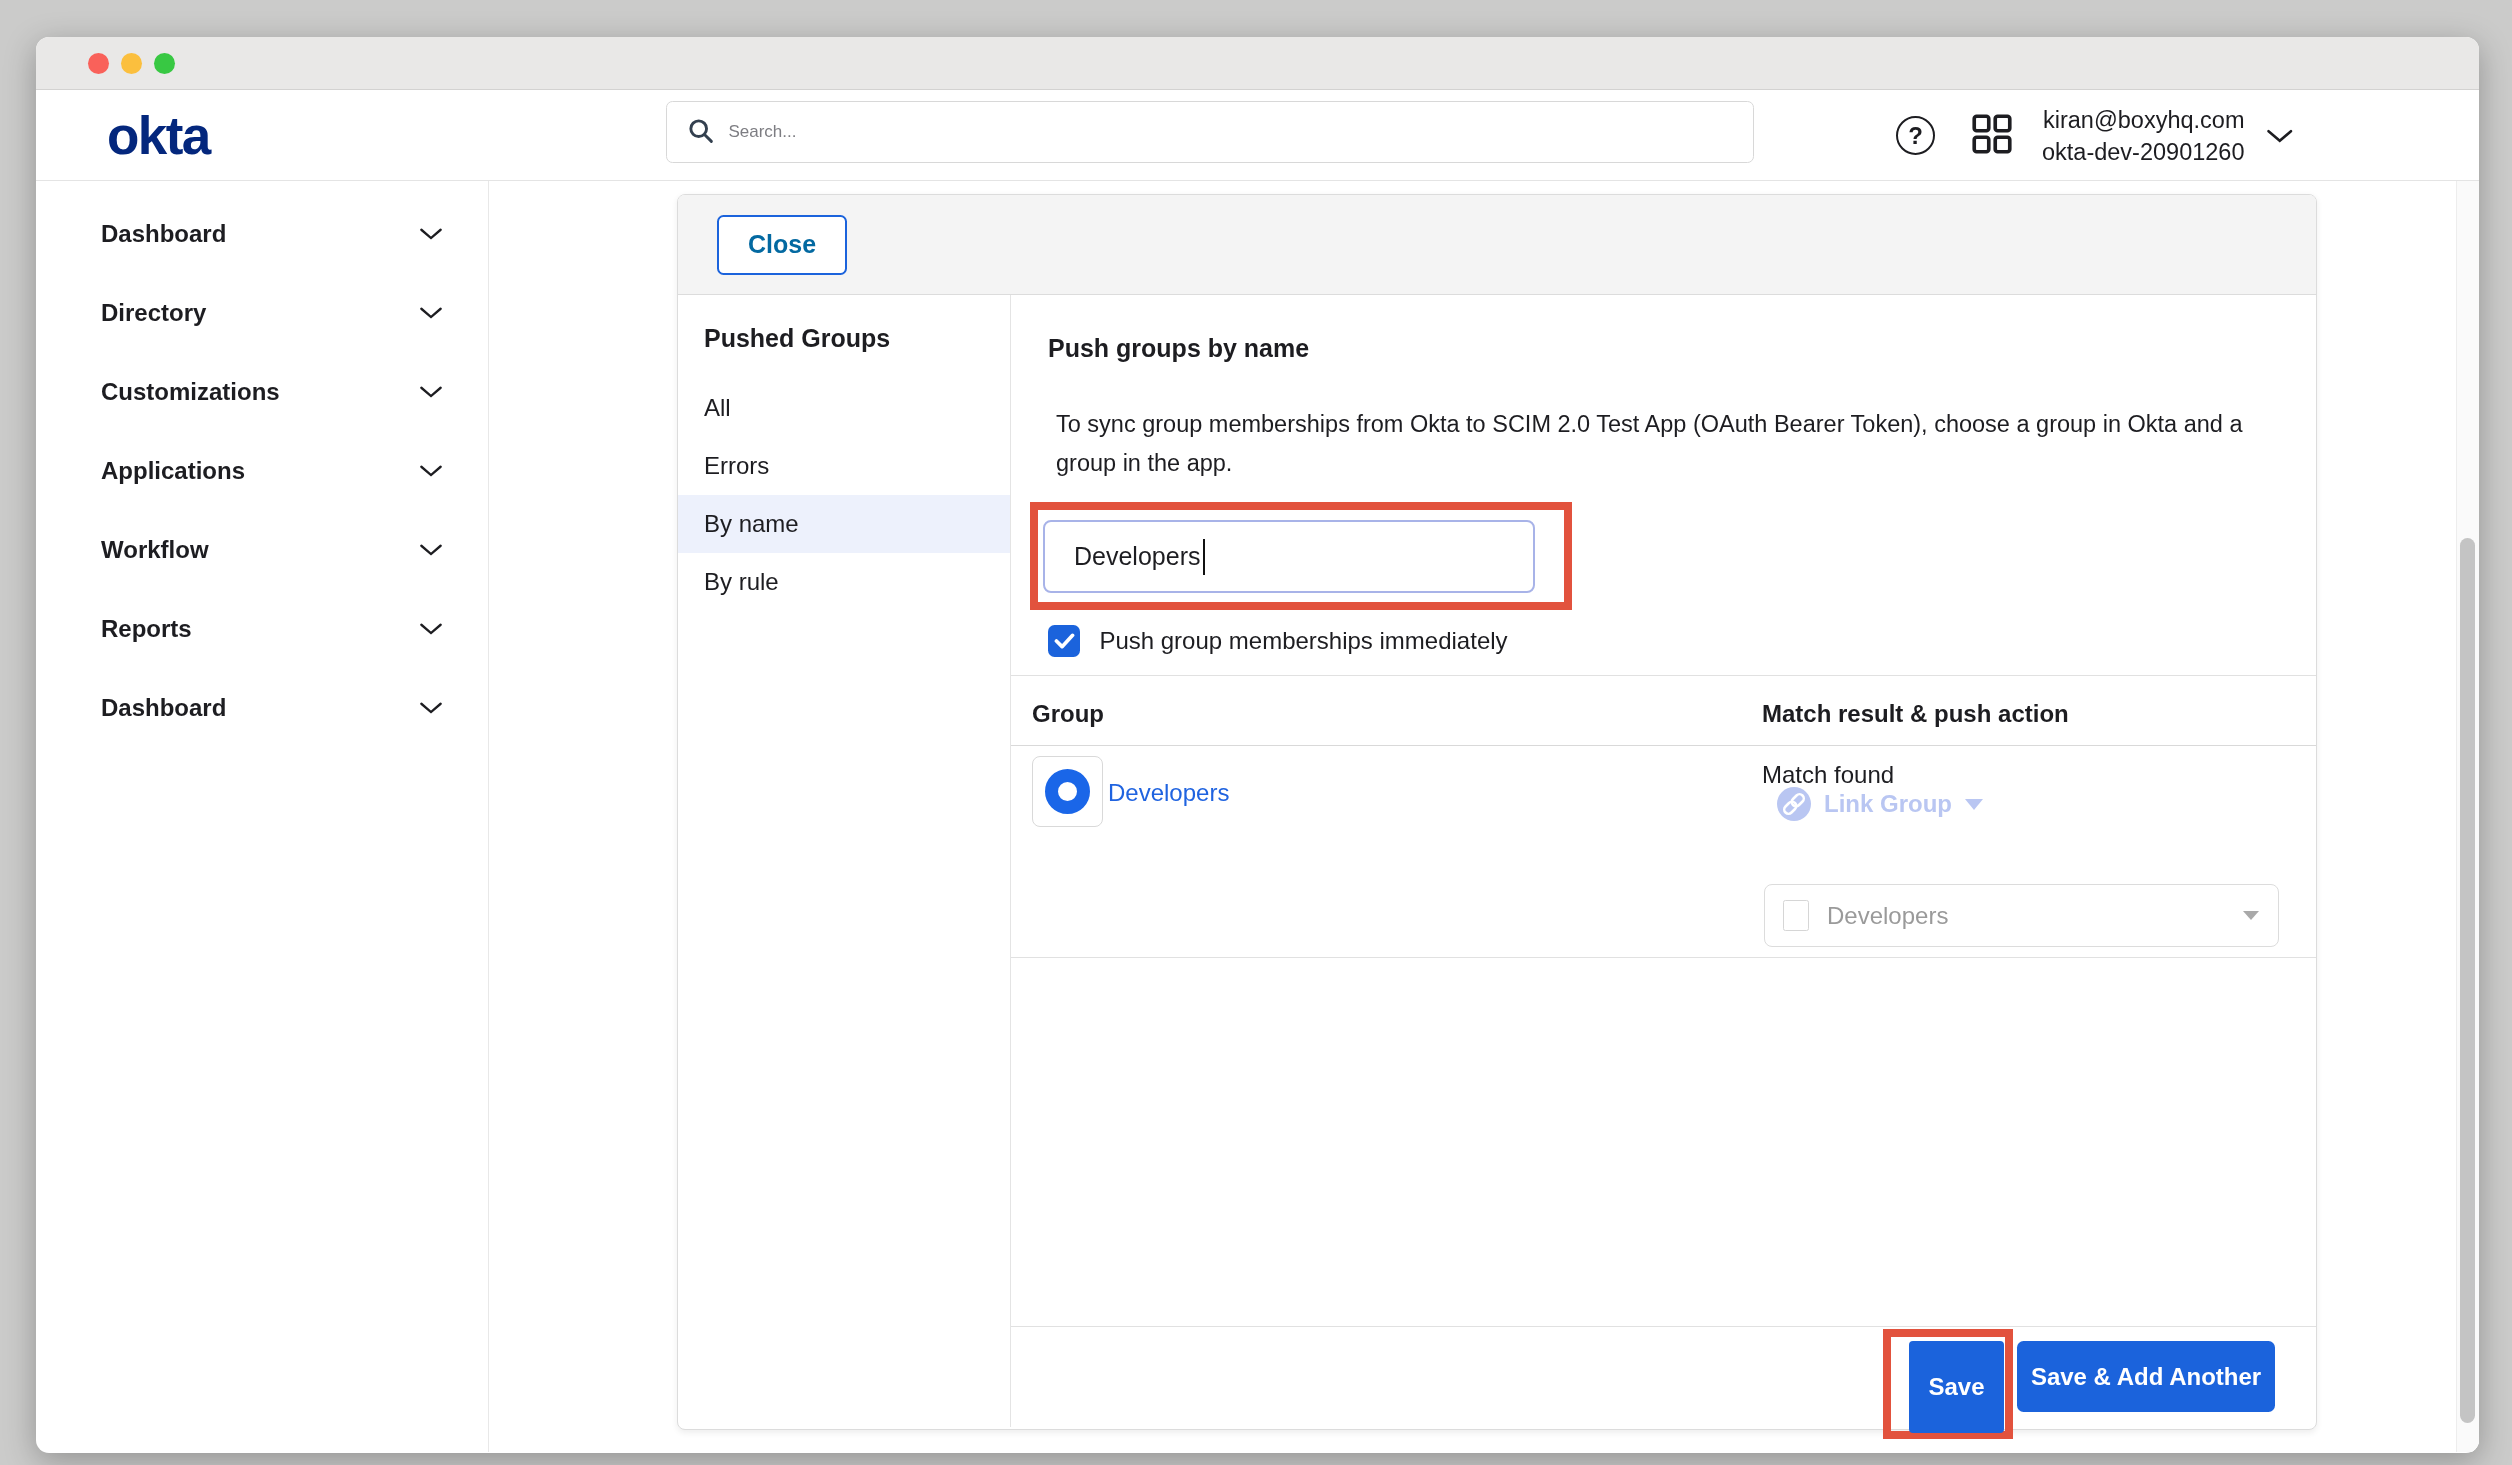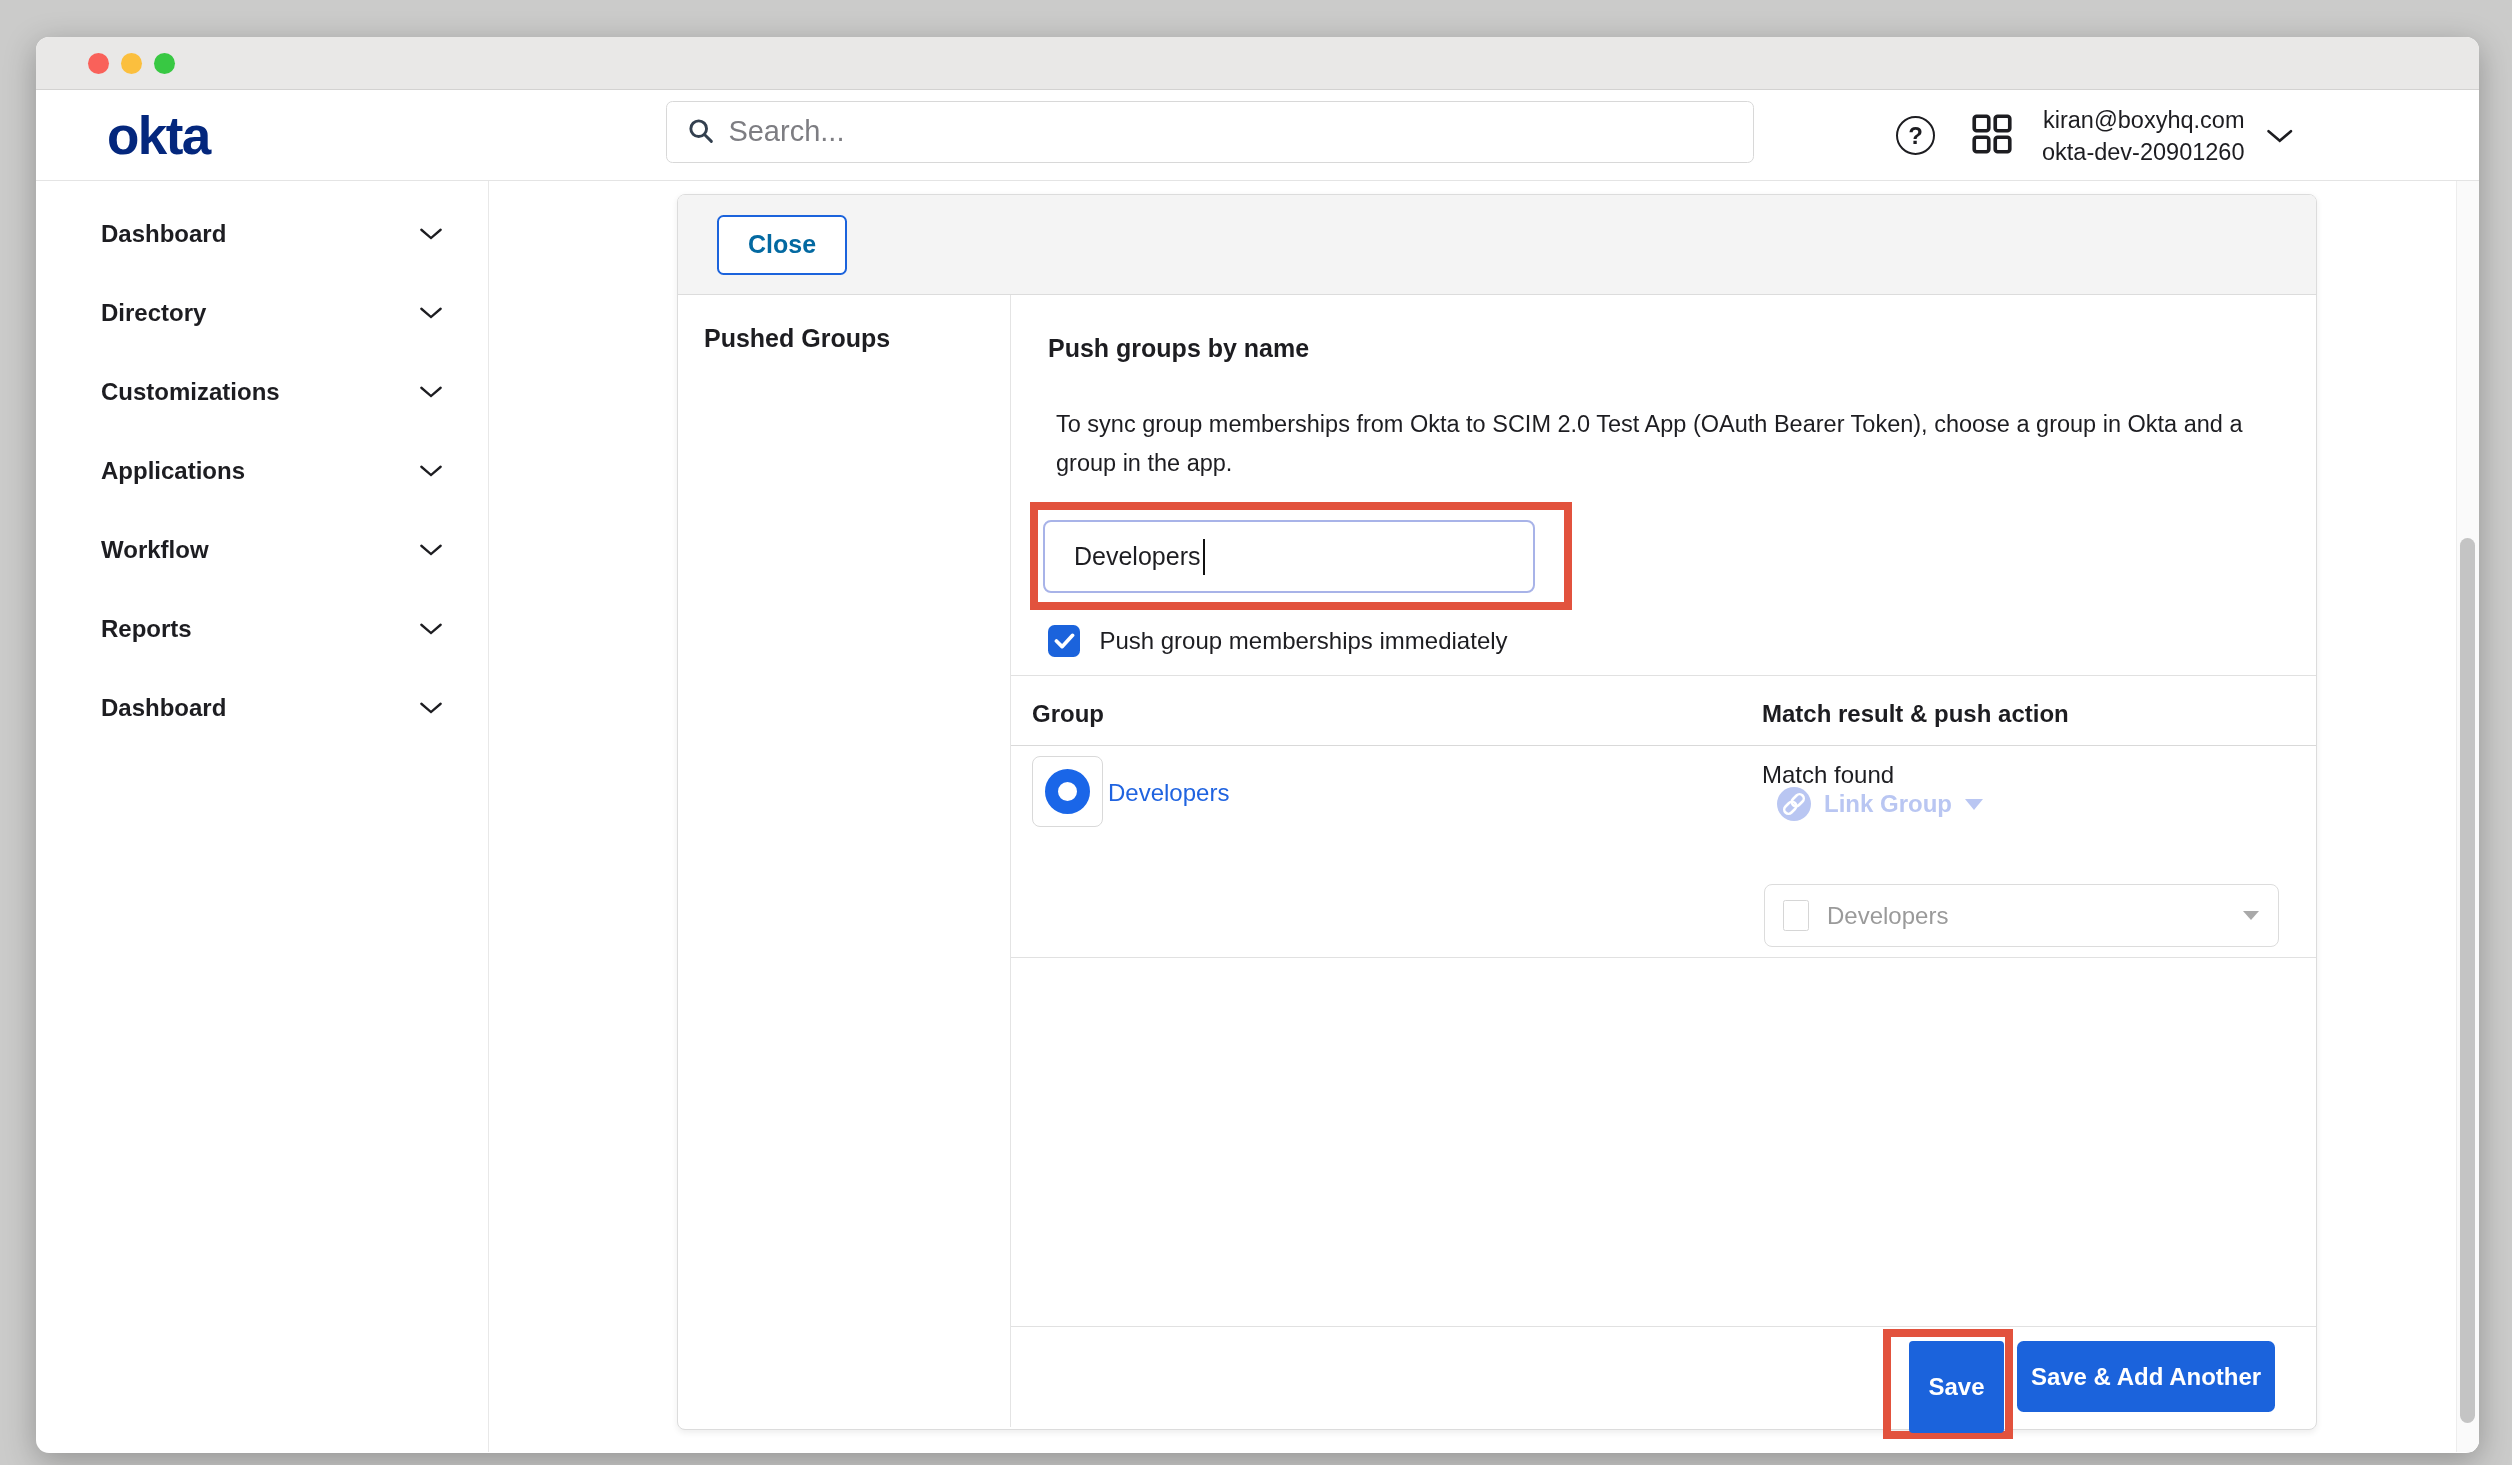--- a/index.html
+++ b/index.html
@@ -26,21 +26,21 @@
   .light.yellow { background:#fbbf3e; }
   .light.green { background:#38c843; }
 
   
   .topnav { position:relative; height:91px; background:#fff; border-bottom:1.6px solid #e4e4e4; }
   .logo { position:absolute; left:71px; top:14.6px; font-size:53px; font-weight:800;
     color:#04277d; letter-spacing:-1.6px; }
   .search { position:absolute; left:630px; top:10.5px; width:1088px; height:62px;
     border:1.6px solid #d8d8d8; border-radius:6.5px; background:#fff;
     display:flex; align-items:center; padding-left:19.4px; }
-  .search .ph { color:#7d7d82; font-size:29px; margin-left:13px; }
+  .search .ph { color:#7d7d82; font-size:17px; margin-left:13px; }
   .nav-right { position:absolute; right:186px; top:0; height:91px; display:flex; align-items:center; }
   .help-icon { width:39px; height:39px; border:2.8px solid #1d1d21; border-radius:50%;
     display:flex; align-items:center; justify-content:center;
     font-size:24px; font-weight:700; color:#1d1d21; }
   .grid-icon { margin-left:36px; }
   .account { margin-left:29px; text-align:right; font-size:23.5px; line-height:32px; color:#1d1d21; }
   .acct-chevron { margin-left:21px; }
 
   
   .mainrow { position:relative; height:1271px; display:flex;padding-left:29px; }
@@ -246,20 +246,26 @@
         <div class="card">
 
           <div class="card-band">
             <button class="close-btn">Close</button>
           </div>
 
           <div class="card-body">
 
             <div class="panel-left">
               <div class="pg-title">Pushed Groups</div>
+              <div class="pg-list">
+                <div class="pg-item">All</div>
+                <div class="pg-item">Errors</div>
+                <div class="pg-item selected">By name</div>
+                <div class="pg-item">By rule</div>
+              </div>
             </div>
 
             <div class="panel-main">
               <div class="pm-title">Push groups by name</div>
               <div class="pm-desc">To sync group memberships from Okta to SCIM 2.0 Test App (OAuth Bearer Token), choose a group in Okta and a group in the app.</div>
 
               <div class="annotate input-box"></div>
               <div class="text-input">
                 <span>Developers</span>
                 <span class="caret"></span>

